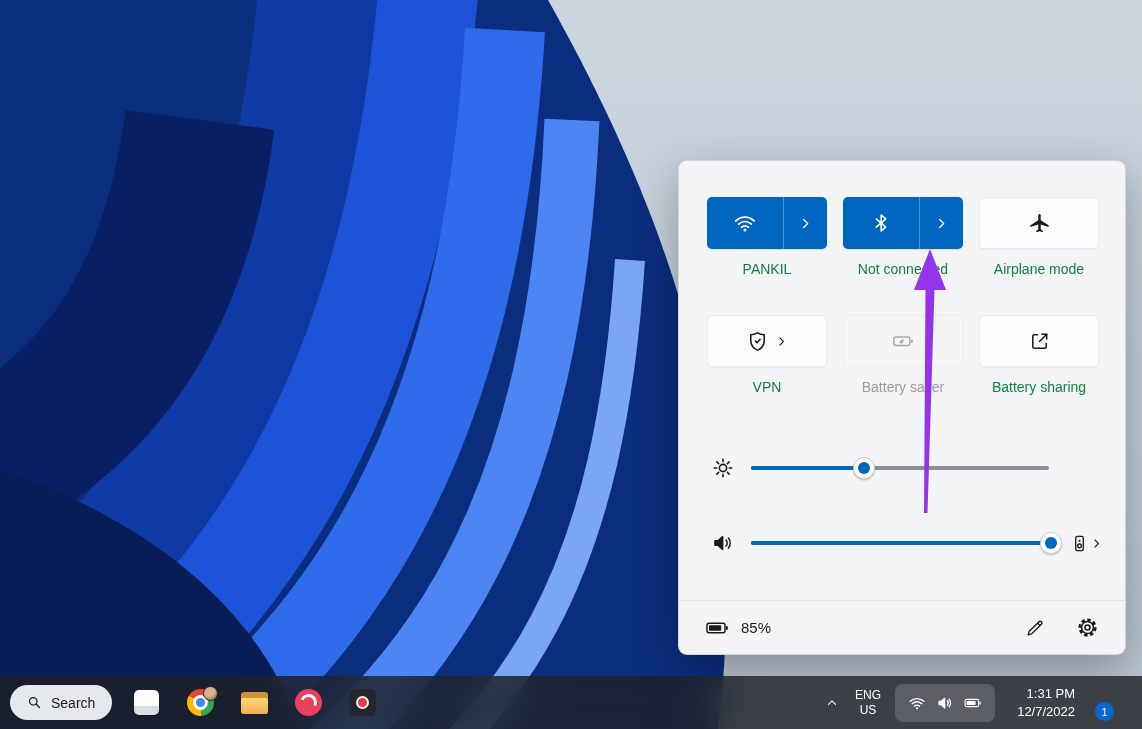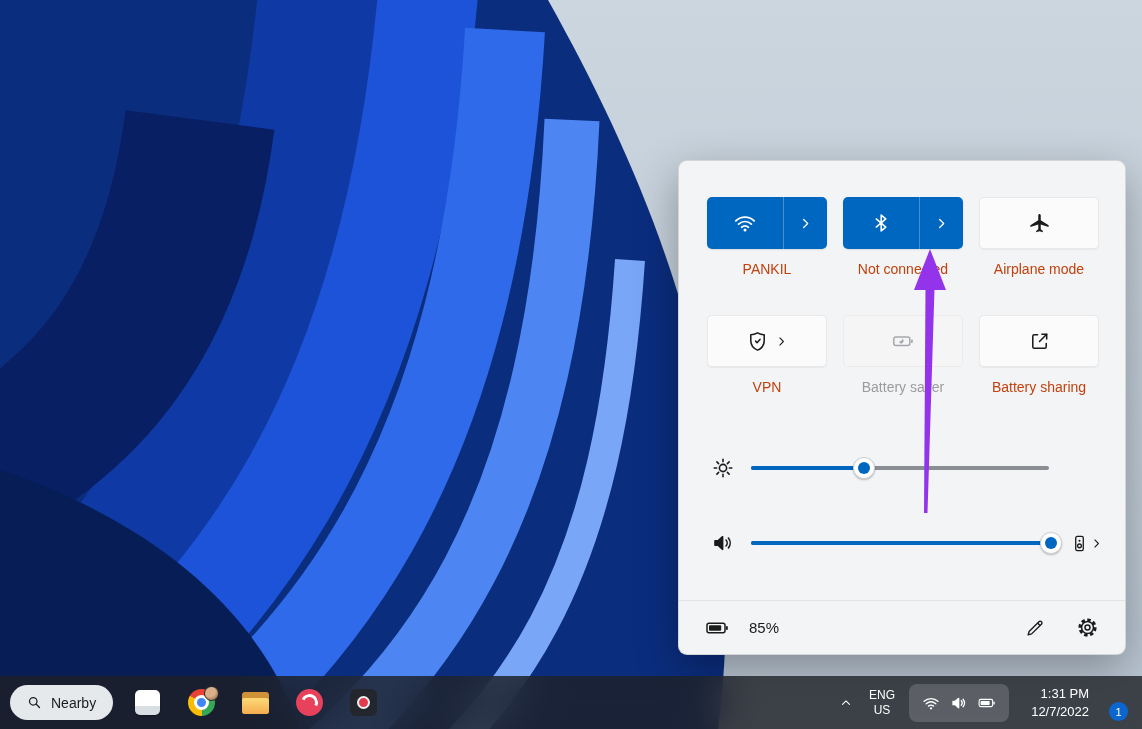--- a/index.html
+++ b/index.html
@@ -10,21 +10,21 @@
   
   .wallpaper{position:absolute;inset:0;z-index:0;}
 
   
   .qs-panel{position:absolute;left:678px;top:160px;width:448px;height:495px;
     background:#f3f4f6;border:1px solid rgba(0,0,0,.12);border-radius:9px;
     box-shadow:0 14px 44px rgba(0,0,0,.30);z-index:20;box-sizing:border-box;}
   .tiles{position:absolute;left:28px;top:36px;width:392px;display:grid;
     grid-template-columns:repeat(3,120px);column-gap:16px;row-gap:38px;}
   .tile{display:flex;flex-direction:column;align-items:center;}
-  .tile-label{margin-top:12px;font-size:14px;color:#c2410c;white-space:nowrap;}
+  .tile-label{margin-top:12px;font-size:14px;color:#15803d;white-space:nowrap;}
   .tile-label.dim{color:#9b9b9b;}
   .btn{box-sizing:border-box;border:none;padding:0;cursor:default;background:none;}
   .split{display:flex;width:120px;height:52px;border-radius:5px;overflow:hidden;
     box-shadow:0 1px 2px rgba(0,0,0,.10);}
   .split .seg-main{flex:1;display:flex;align-items:center;justify-content:center;}
   .split .seg-arrow{width:44px;display:flex;align-items:center;justify-content:center;
     border-left:1px solid rgba(255,255,255,.28);}
   .split.active .seg-main,.split.active .seg-arrow{background:#0067c0;color:#fff;}
   .tilebtn{width:120px;height:52px;border-radius:5px;background:#fbfbfc;
     border:1px solid rgba(0,0,0,.07);display:flex;align-items:center;justify-content:center;
@@ -41,21 +41,21 @@
     width:20px;height:20px;background:#fff;border:1px solid #d2d2d2;border-radius:50%;
     box-shadow:0 1px 2px rgba(0,0,0,.25);}
   .track .thumb::after{content:"";position:absolute;inset:4px;background:#0067c0;border-radius:50%;}
   .row-brightness{left:32px;right:76px;top:295px;height:24px;}
   .row-volume{left:32px;right:22px;top:370px;height:24px;}
   .vol-extra{display:flex;align-items:center;gap:3px;margin-left:12px;color:#1b1b1b;line-height:0;}
 
   
   .qs-footer{position:absolute;left:0;right:0;bottom:0;height:54px;border-top:1px solid #e2e3e5;
     display:flex;align-items:center;padding:0 26px;box-sizing:border-box;border-radius:0 0 9px 9px;}
-  .battery-status{display:flex;align-items:center;gap:20px;color:#1b1b1b;font-size:15px;}
+  .battery-status{display:flex;align-items:center;gap:12px;color:#1b1b1b;font-size:15px;}
   .qs-footer .spacer{flex:1;}
   .footer-btn{color:#1b1b1b;line-height:0;margin-left:30px;}
 
   
   .arrow-overlay{position:absolute;inset:0;z-index:40;pointer-events:none;}
 
   
   .taskbar{position:absolute;left:0;right:0;bottom:0;height:53px;z-index:30;
     background:rgba(30,32,38,.80);backdrop-filter:blur(20px);
     display:flex;align-items:center;}
@@ -75,21 +75,21 @@
   .icon-folder .back{position:absolute;inset:0;background:#cf9238;border-radius:3px;}
   .icon-folder .front{position:absolute;left:0;right:0;bottom:0;height:16px;
     background:linear-gradient(#ffd977,#f2ad4e);border-radius:2px 3px 3px 3px;}
   .icon-red{position:relative;width:27px;height:27px;border-radius:50%;background:#e8415c;}
   .icon-red::after{content:"";position:absolute;inset:5px;border:3px solid #fff;border-radius:50%;
     border-bottom-color:transparent;border-left-color:transparent;transform:rotate(-20deg);}
   .icon-dark{width:27px;height:27px;border-radius:6px;background:#23262c;
     display:flex;align-items:center;justify-content:center;}
   .icon-dark .dot{width:13px;height:13px;border-radius:50%;background:#e23b4e;border:2.5px solid #f2f2f2;box-sizing:border-box;}
 
-  .tray{margin-left:auto;display:flex;align-items:center;padding-right:10px;height:100%;}
+  .tray{margin-left:auto;display:flex;align-items:center;padding-right:24px;height:100%;}
   .tray-chevron{color:#fff;line-height:0;padding:0 8px;}
   .lang{color:#fff;font-size:12px;line-height:1.25;text-align:center;padding:0 8px;}
   .tray-pill{width:100px;height:38px;border-radius:8px;background:rgba(255,255,255,.16);
     display:flex;align-items:center;justify-content:center;gap:10px;color:#fff;margin:0 6px;line-height:0;}
   .clock{color:#fff;font-size:13px;line-height:1.35;text-align:right;padding:0 4px;min-width:70px;}
   .badge{width:19px;height:19px;border-radius:50%;background:#0b66d0;color:#fff;font-size:11px;
     display:flex;align-items:center;justify-content:center;margin-left:16px;margin-right:4px;align-self:flex-end;margin-bottom:8px;}
 </style>
 </head>
 <body>
@@ -300,21 +300,21 @@
 
   <div class="taskbar">
 
     <div class="search-pill">
       <span class="qicon">
         <svg width="15" height="15" viewBox="0 0 24 24" fill="none" stroke="#1b1b1b" stroke-width="2" stroke-linecap="round">
           <circle cx="10" cy="10" r="6"></circle>
             <path d="M14.8 14.8 L20 20"></path>
         </svg>
         </span>
-      <span>Nearby</span>
+      <span>Search</span>
     </div>
 
     <div class="apps">
       <div class="app">
           <span class="icon-window"></span>
         </div>
       <div class="app" style="position:relative;">
         <span class="icon-chrome"></span>
           <span class="avatar"></span>
       </div>

